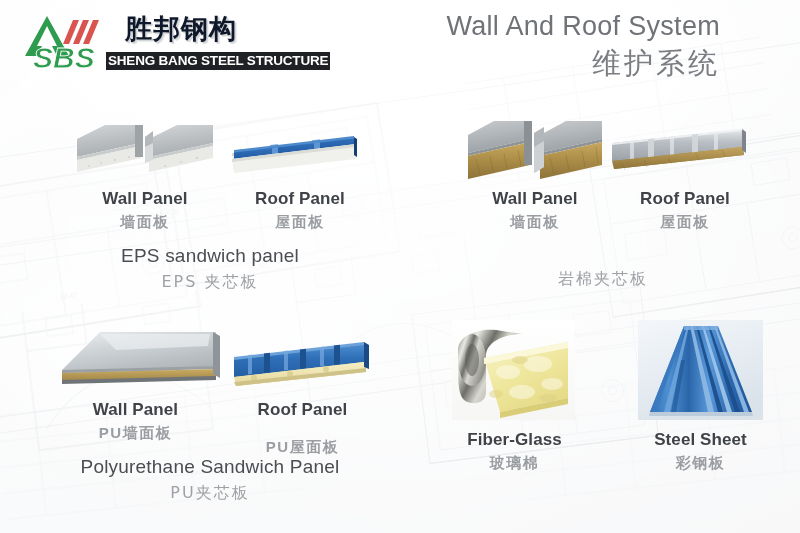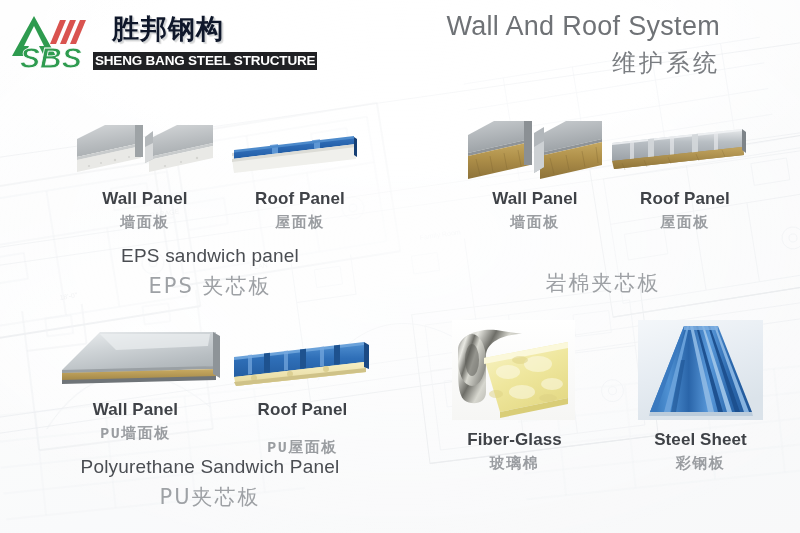--- a/index.html
+++ b/index.html
@@ -24,21 +24,21 @@
       radial-gradient(ellipse 620px 260px at 50% 6%, #ffffff 0%, rgba(255,255,255,0.92) 45%, rgba(255,255,255,0) 72%),
       radial-gradient(ellipse 400px 200px at 18% 62%, rgba(255,255,255,0.85) 0%, rgba(255,255,255,0) 70%),
       linear-gradient(160deg, #fefefe 0%, #f7f8f9 45%, #f2f3f5 100%);
   }
   .vign {
     position:absolute; inset:0;
     background: radial-gradient(ellipse 700px 420px at 50% 45%, rgba(255,255,255,0.75) 0%, rgba(255,255,255,0) 75%);
   }
 
   
-  .logo { position: absolute; left: 4px; top: 6px; width: 262px; height: 72px; text-decoration: underline; }
+  .logo { position: absolute; left: 17px; top: 6px; width: 262px; height: 72px; text-decoration: underline; }
   .logo-mark { position:absolute; left:0; top:4px; width:92px; height:62px; }
   .logo-cn {
     position:absolute; left:88px; top:4px;
     font-size: 27px; font-weight: 700; letter-spacing: 1px;
     color: #0f172a; line-height: 38px;
     text-shadow: 1px 1px 0 #cfd2d4, 2px 2px 1px rgba(0,0,0,0.15);
     font-family: "DejaVu Sans", sans-serif;
     white-space: nowrap;
     margin-left: 20px;
   }
@@ -55,41 +55,41 @@
 
   .title-wrap {
     position: absolute; left: 300px; top: 8px; width: 420px;
     text-align: right;
   }
   .title-en {
     font-size: 27px; color: #6f7276; font-weight: 400;
     letter-spacing: 0.3px; line-height: 36px;
   }
   .title-cn {
-    font-size: 24px; color: #7a7d81; font-weight: 400;
+    font-size: 29px; color: #7a7d81; font-weight: 400;
     letter-spacing: 3px; line-height: 38px;
     font-family: "DejaVu Sans", sans-serif;
   }
 
   
   .lbl-en {
     font-size: 17px; font-weight: 700; color: #3f4247;
     letter-spacing: 0.1px; text-align:center; white-space: nowrap;
   }
   .lbl-cn {
     font-size: 15px; font-weight: 700; color: #9a9da1;
     letter-spacing: 1.5px; text-align:center; white-space: nowrap;
-    font-family: Liberation Mono, monospace;
+    font-family: Liberation Sans, sans-serif;
   }
   .grp-en {
     font-size: 19px; font-weight: 400; color: #4a4d52;
     letter-spacing: 0.2px; text-align:center; white-space: nowrap;
   }
   .grp-cn {
-    font-size: 21px; font-weight: 400; color: #9ea1a5;
+    font-size: 16px; font-weight: 400; color: #9ea1a5;
     letter-spacing: 2px; text-align:center; white-space: nowrap;
     font-family: "DejaVu Sans", sans-serif;
   }
 
   .abs { position: absolute; }
 
   
   .art { position:absolute; }
 
   .sec { position: absolute; }

